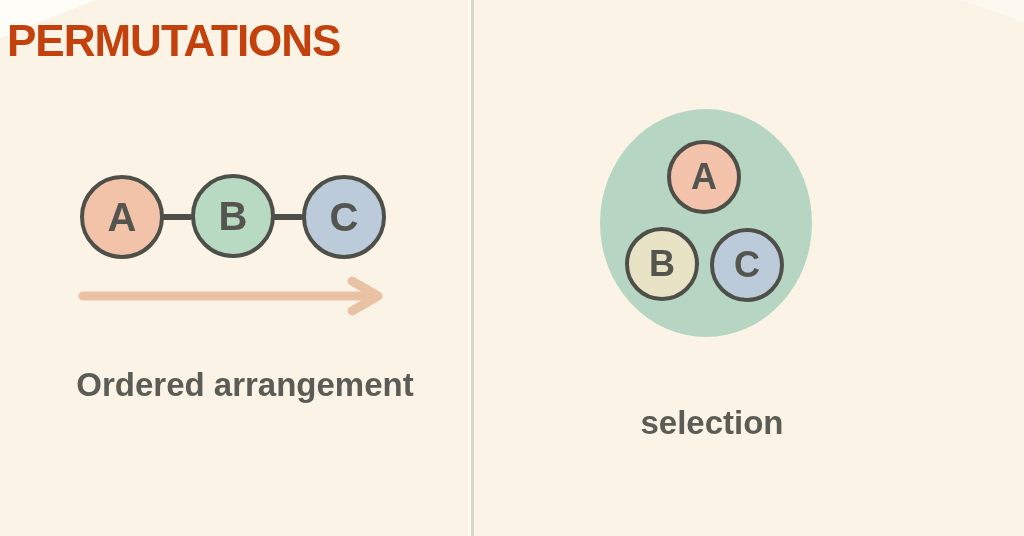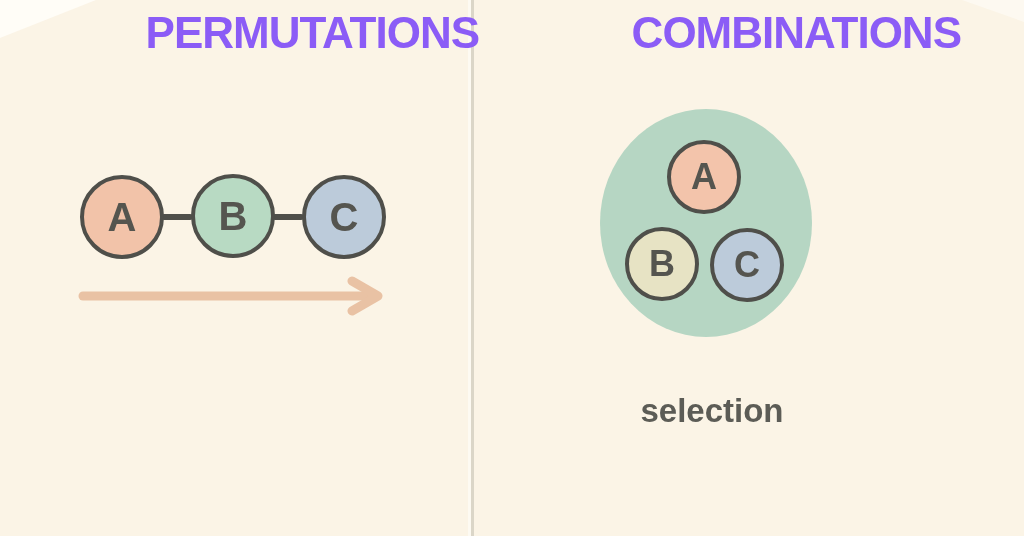--- a/index.html
+++ b/index.html
@@ -33,26 +33,26 @@
     position: absolute;
     left: 471px; top: 0;
     width: 3px; height: 536px;
     background: #dbd6c8;
     box-shadow: -3px 0 0 rgba(255,255,252,0.55);
   }
 
   
   .panel-title {
     position: absolute;
-    top: 8px;
+    top: 16px;
     font-size: 44px;
     font-weight: 800;
     letter-spacing: -1px;
-    color: #8b5cf6;
-    text-align: right;
+    color: #c2410c;
+    text-align: left;
     white-space: nowrap;
   }
   .panel-title.left  { left: 0;   width: 472px; transform: translateX(7px);  }
   .panel-title.right { left: 475px; width: 486px; }
 
   
   .node {
     position: absolute;
     border: 4px solid #4f4f4a;
     border-radius: 50%;
@@ -102,21 +102,21 @@
   .caption {
     position: absolute;
     font-size: 33px;
     font-weight: 600;
     color: #5c5c56;
     text-align: center;
     white-space: nowrap;
   }
   .caption.left-cap { left: 0; width: 472px; top: 366px; transform: translateX(9px); }
   .caption.right-cap-1 { left: 475px; width: 474px; top: 362px; }
-  .caption.right-cap-2 { left: 475px; width: 474px; top: 392px; }
+  .caption.right-cap-2 { left: 475px; width: 474px; top: 404px; }
 </style>
 </head>
 <body>
 
 <div class="canvas">
 
   <div class="corner tl"></div>
   <div class="corner tr"></div>
 
   <div class="divider"></div>
@@ -134,22 +134,22 @@
   </div>
   <div class="node big lc">
     <span>C</span>
   </div>
 
   <svg class="order-arrow" width="312" height="40" viewBox="0 0 312 40">
     <line x1="5" y1="20" x2="292" y2="20" stroke="#e9c2a4" stroke-width="9" stroke-linecap="round"></line>
     <polyline points="274,5 300,20 274,35" fill="none" stroke="#e9c2a4" stroke-width="9" stroke-linecap="round" stroke-linejoin="round"></polyline>
   </svg>
 
+  <div class="caption left-cap">Ordered arrangement</div>
 
-  <div class="panel-title right">COMBINATIONS</div>
 
   <div class="group-circle"></div>
 
   <div class="node small ra">
     <span>A</span>
   </div>
   <div class="node small rb">
     <span>B</span>
   </div>
   <div class="node small rc">

